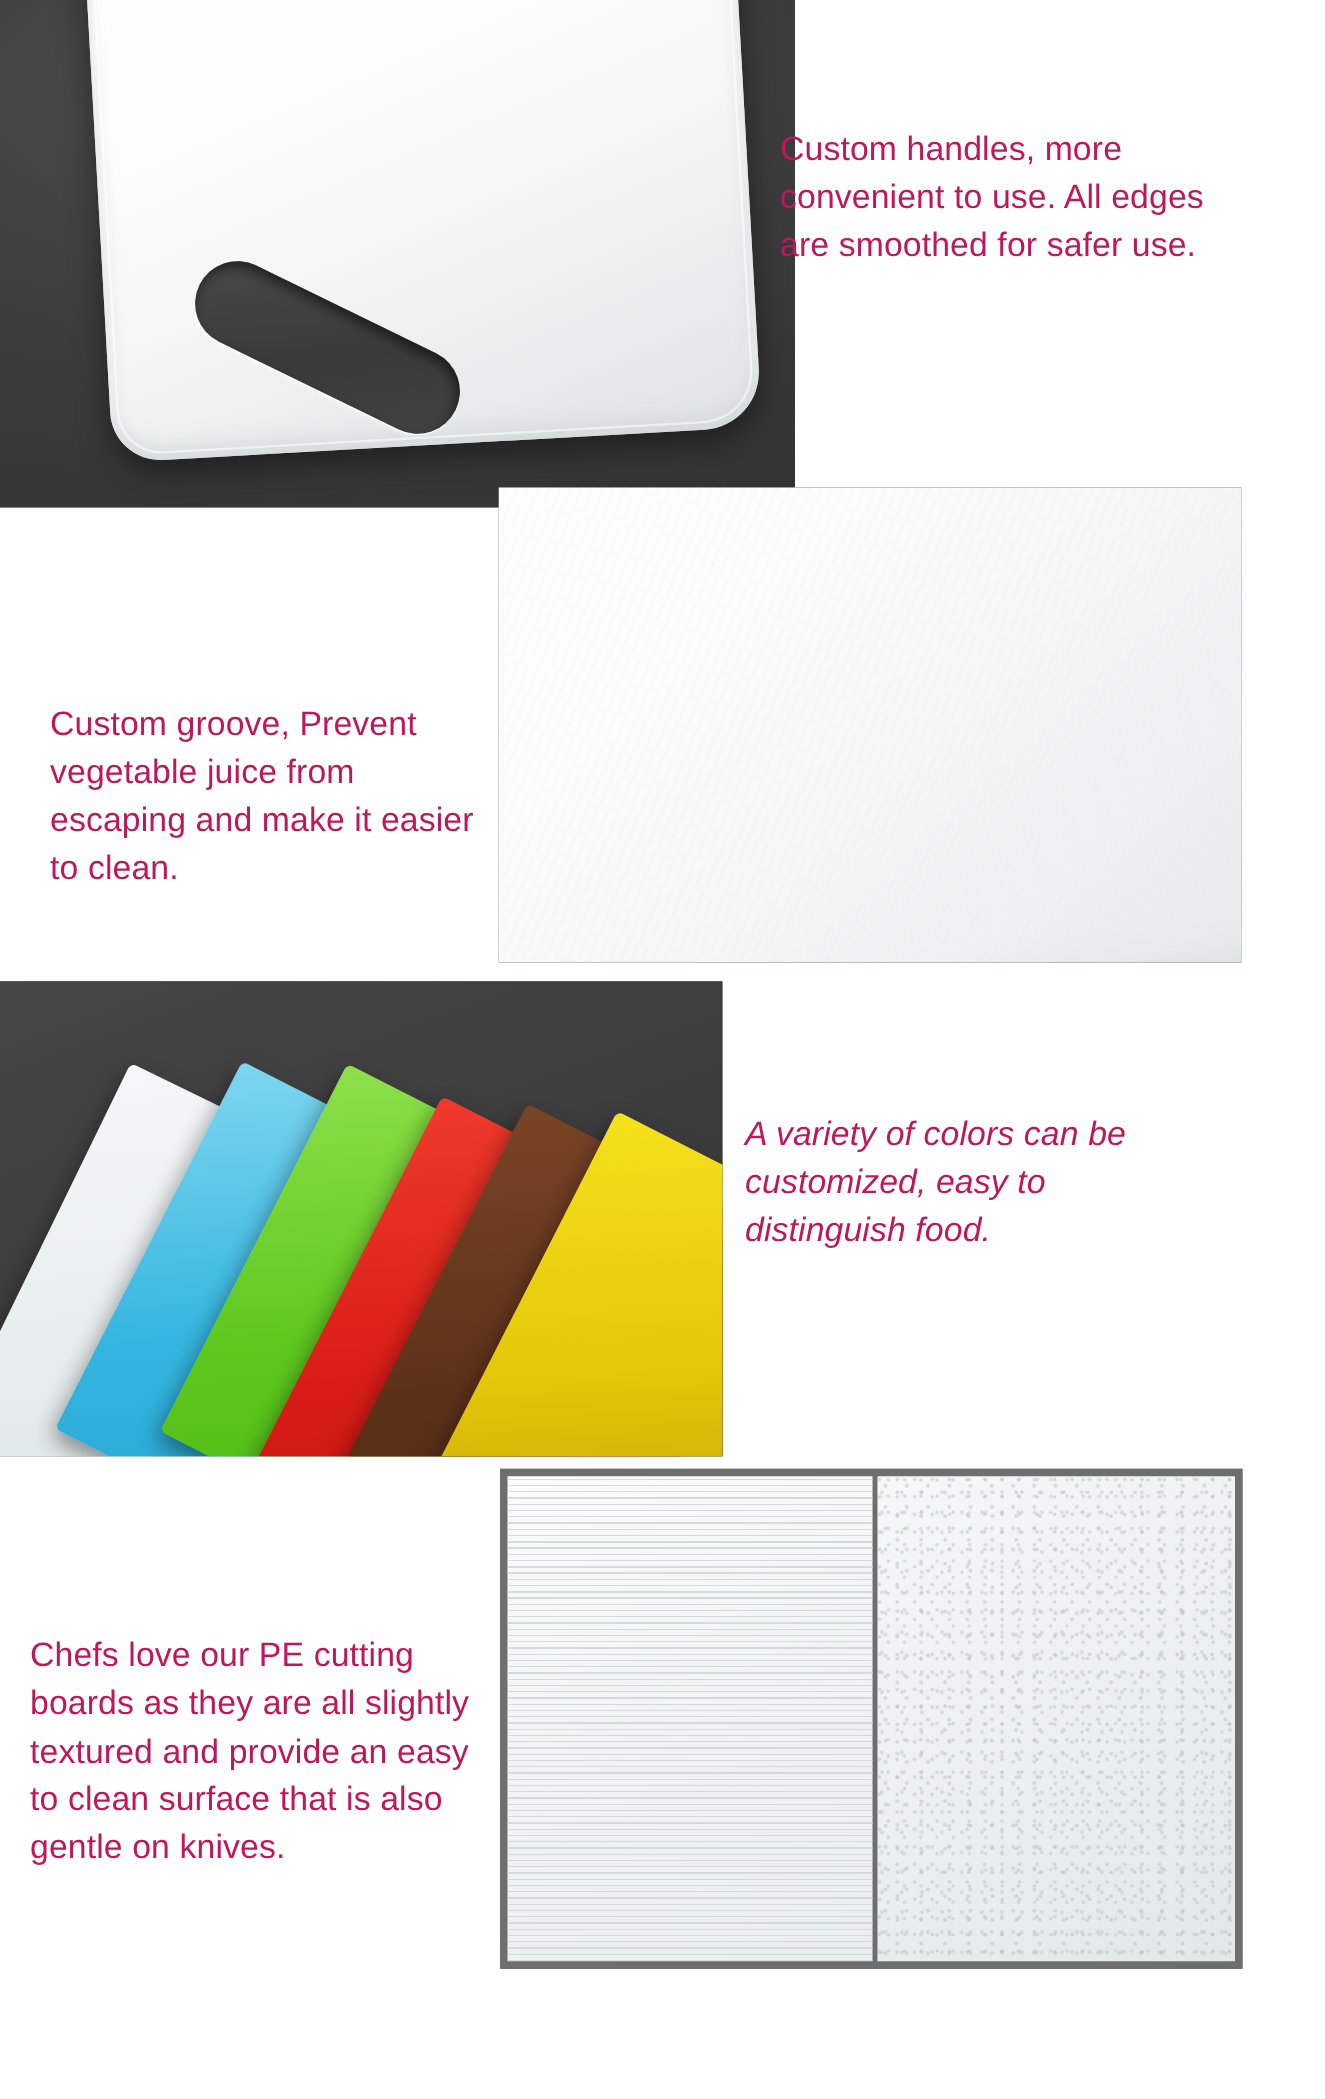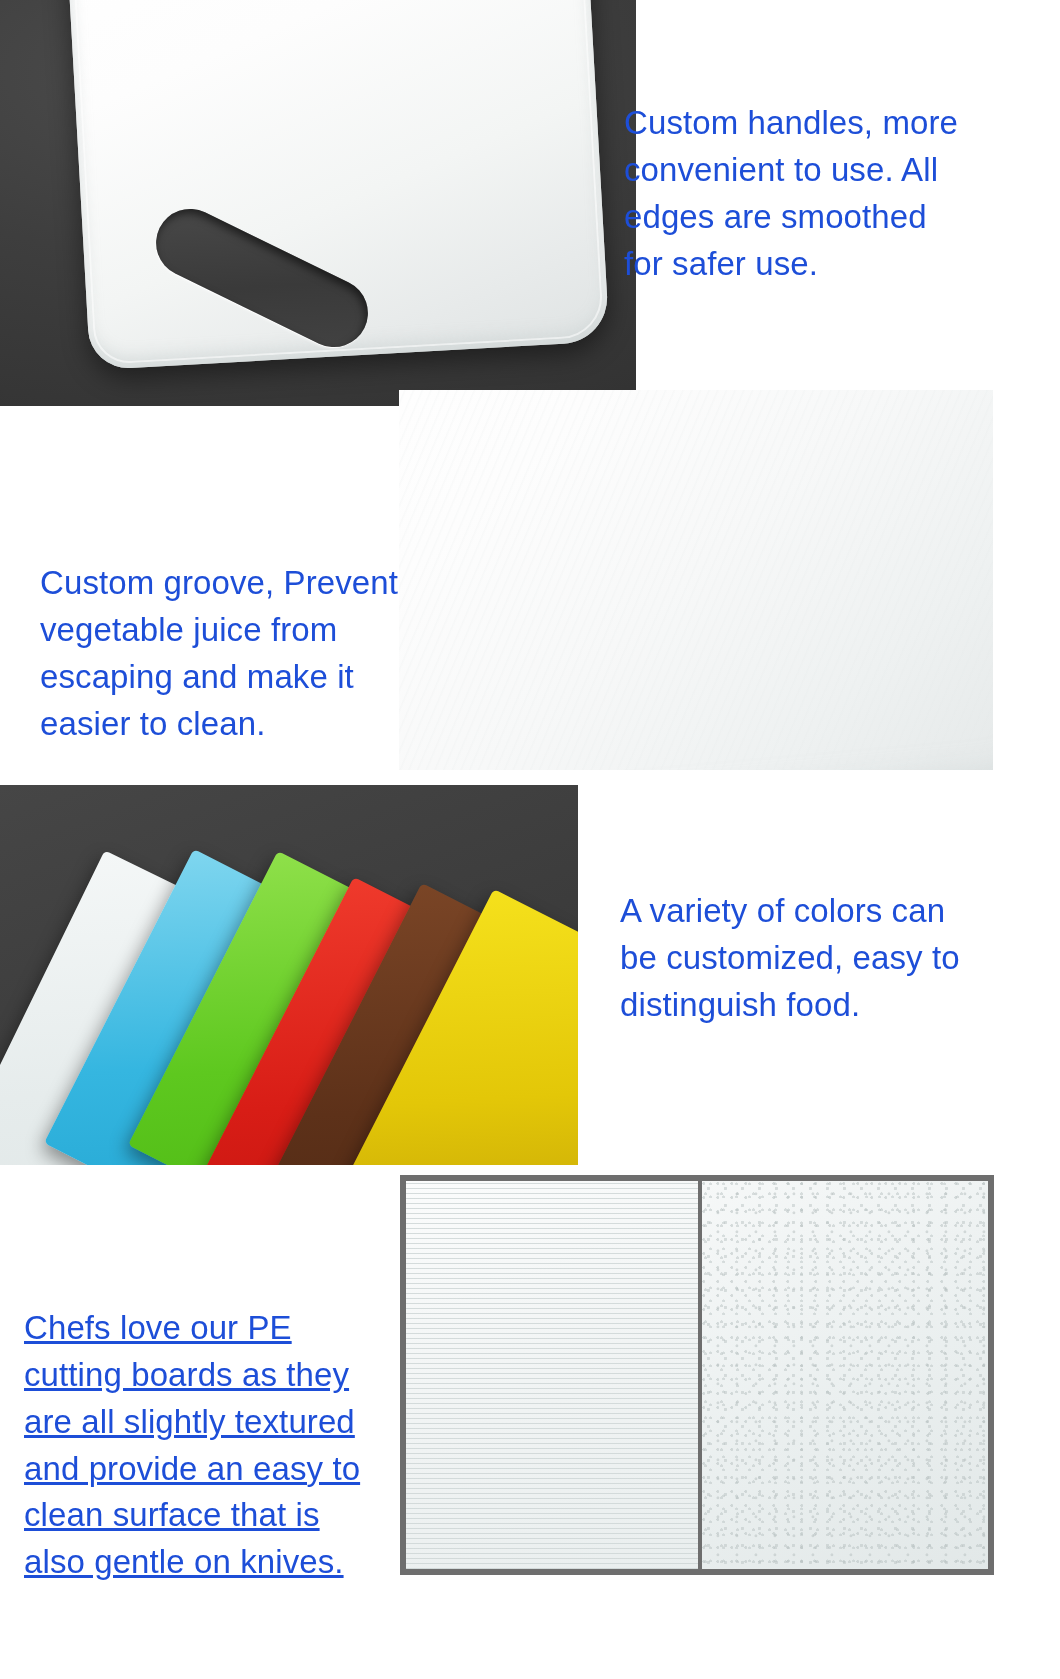--- a/index.html
+++ b/index.html
@@ -8,22 +8,22 @@
     background:#ffffff;
     font-family:"Liberation Sans", sans-serif;
     overflow:hidden;
   }
   .page { position:relative; width:1060px; height:1679px; background:#fff; }
 
   .block { position:absolute; left:0; width:1060px; }
 
   .feature-text {
     position:absolute;
-    color:#1d4ed8;
-    font-size:33px;
+    color:#be185d;
+    font-size:27px;
     line-height:1.42;
     font-weight:400;
     letter-spacing:0.1px;
     white-space:pre-line;
   }
 
   
   .photo { position:absolute; overflow:hidden; background:#3f3f3f; }
 
   
@@ -126,21 +126,21 @@
   .s-cyan   { left:44px;   top:28px;  transform:rotate(27deg);
     background:linear-gradient(150deg,#7fd6ef 0%,#35b6e0 50%,#1ea2cf 100%); }
   .s-green  { left:128px;  top:30px;  transform:rotate(27deg);
     background:linear-gradient(150deg,#8fe04a 0%,#5ec81f 50%,#49b511 100%); }
   .s-red    { left:204px;  top:56px;  transform:rotate(27deg);
     background:linear-gradient(150deg,#ef3a2c 0%,#d81d16 52%,#bd110d 100%); }
   .s-brown  { left:272px;  top:62px;  transform:rotate(27deg);
     background:linear-gradient(150deg,#7a4526 0%,#5d3119 52%,#4a2612 100%); }
   .s-yellow { left:344px;  top:68px;  transform:rotate(27deg); width:310px;
     background:linear-gradient(150deg,#f5e11c 0%,#e3c708 48%,#b79505 100%); }
-  #text-colors { left:620px; top:888px; width:340px; }
+  #text-colors { left:596px; top:888px; width:340px;font-style:italic; }
 
   
   #photo-texture { left:400px; top:1175px; width:594px; height:400px; }
   #photo-texture .bg { position:absolute; inset:0; background:#6e6e6e; }
   #photo-texture .pane { position:absolute; top:6px; height:388px; }
   #photo-texture .pane-left  { left:6px;   width:292px;
     background:linear-gradient(160deg,#fbfcfc 0%,#f0f3f3 55%,#e9eeee 100%); }
   #photo-texture .pane-left::after{
     content:""; position:absolute; inset:0;
     background:repeating-linear-gradient(0deg,
@@ -154,21 +154,21 @@
   #photo-texture .pane-right::after{
     content:""; position:absolute; inset:0;
     background:
       radial-gradient(circle at 12% 18%, rgba(185,194,194,.55) 0 1.2px, transparent 1.6px),
       radial-gradient(circle at 38% 44%, rgba(185,194,194,.5) 0 1.4px, transparent 1.8px),
       radial-gradient(circle at 66% 22%, rgba(185,194,194,.5) 0 1.2px, transparent 1.6px),
       radial-gradient(circle at 84% 68%, rgba(185,194,194,.55) 0 1.3px, transparent 1.7px),
       radial-gradient(circle at 22% 80%, rgba(185,194,194,.5) 0 1.3px, transparent 1.7px);
     background-size:14px 14px, 17px 17px, 13px 13px, 19px 19px, 16px 16px;
   }
-  #text-chefs { left:24px; top:1305px; width:360px;text-decoration:underline; }
+  #text-chefs { left:24px; top:1305px; width:360px; }
 </style>
 </head>
 <body>
 
 <div class="page">
 
   <div class="block">
     <div class="photo" id="photo-handle">
       <div class="bg"></div>
       <div class="board"></div>

